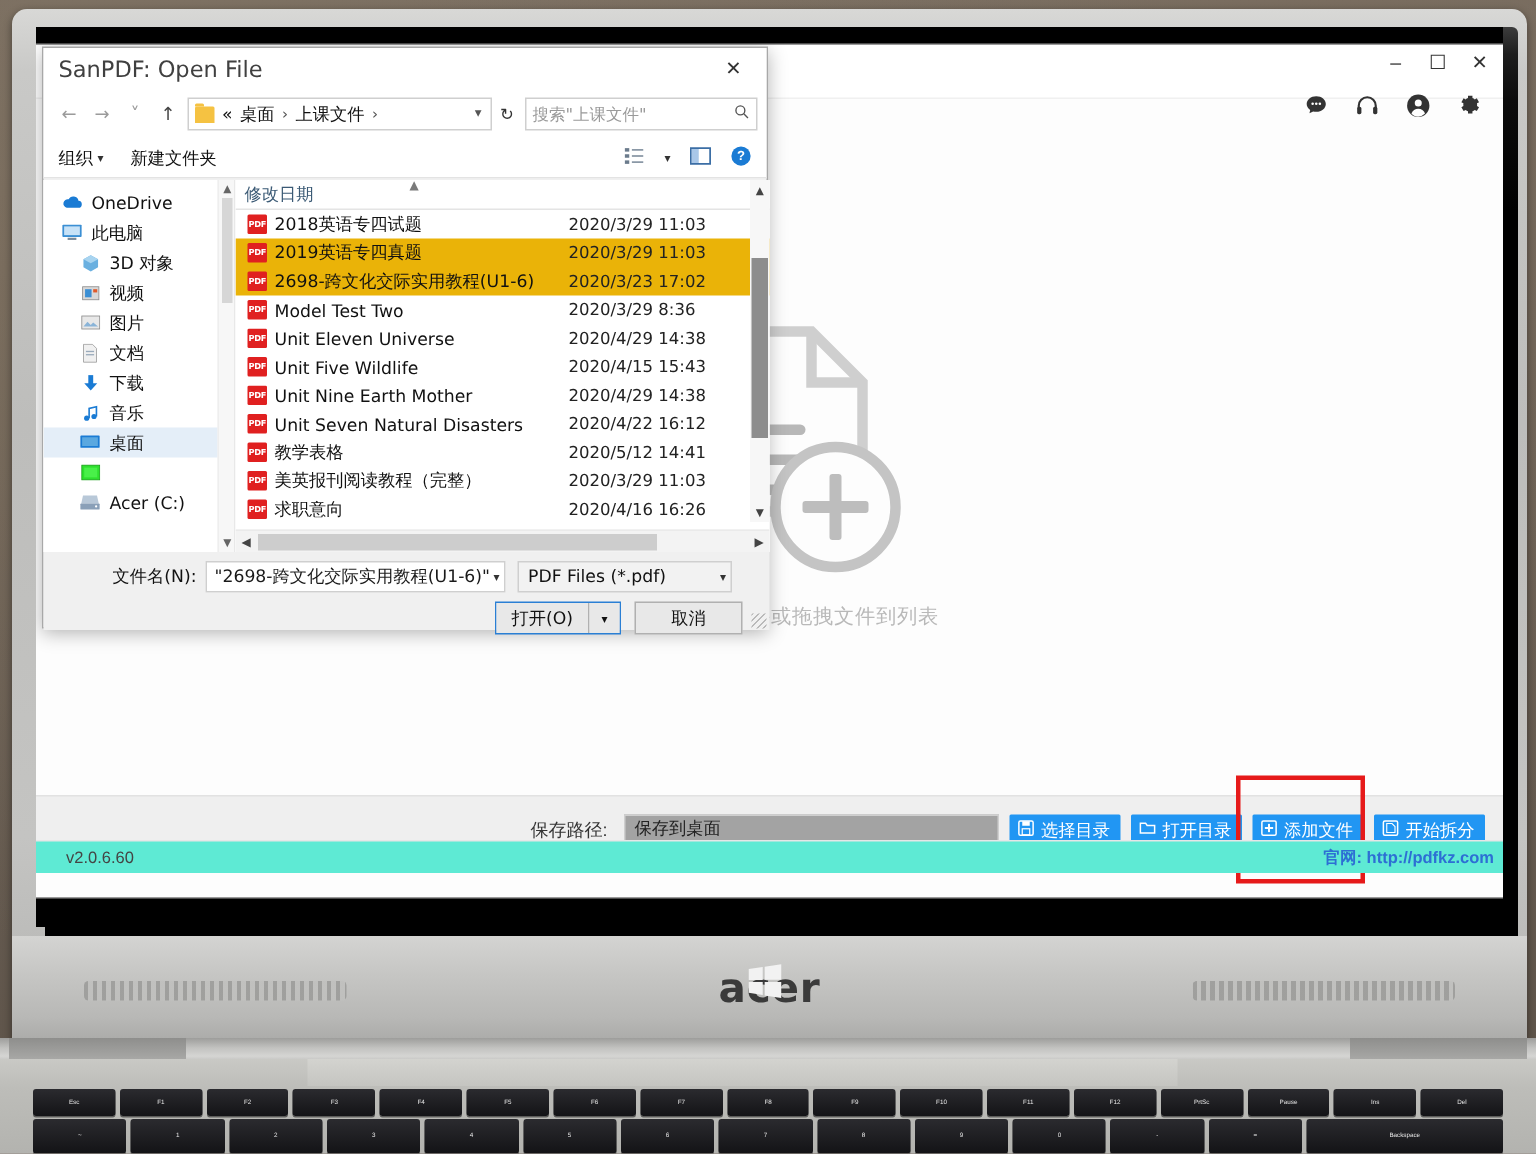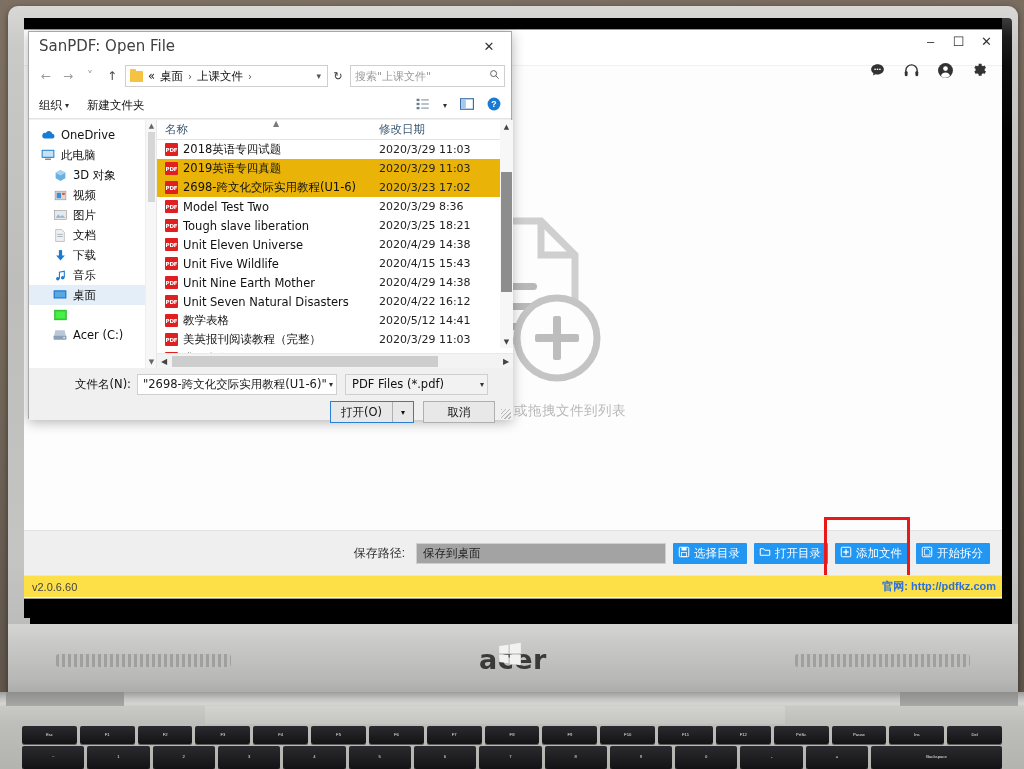--- a/index.html
+++ b/index.html
@@ -141,24 +141,24 @@
   }
   .bluebtn svg { flex:0 0 auto; }
   #addfile-wrap { position:relative; }
   #addfile-highlight {
     position:absolute; left:-11px; top:-26px; width:86px; height:72px;
     border:3px solid #e61a1a; pointer-events:none;
   }
 
   
   #app-status {
-    position:absolute; left:0; bottom:1px; width:978px; height:22px;
-    background:#fde047; border-top:1px solid #e6e6e6;
+    position:absolute; left:0; bottom:16px; width:978px; height:22px;
+    background:#5eead4; border-top:1px solid #e6e6e6;
     display:flex; align-items:center; justify-content:space-between;
-    padding:0 6px 0 8px;
+    padding:0 6px 0 20px;
   }
   #version { font-size:11px; color:#444; }
   #official { font-size:11px; color:#2d6fd4; font-weight:700; }
   #official .cn { color:#2d6fd4; }
 
   
   #dlg {
     position:absolute; left:4px; top:13px; width:484px; height:388px;
     background:#f0f0f0; border:1px solid #a8a8a8;
     box-shadow:0 3px 12px rgba(0,0,0,.30);
@@ -600,21 +600,20 @@
 
         <div id="side-scroll">
           <div class="arrow">▲</div>
           <div class="thumb"></div>
           <div class="arrow bot">▼</div>
         </div>
       </div>
 
       <div id="dlg-list">
         <div id="list-head">
-          <span class="c-name">名称</span>
           <span class="c-date">修改日期</span>
           <span id="sort-caret">▲</span>
         </div>
 
         <div id="rows">
             <div class="row">
               <div class="nm">
                 <span class="pdfico">PDF</span>
                 <span>2018英语专四试题</span>
               </div>
@@ -633,27 +632,20 @@
                 <span>2698-跨文化交际实用教程(U1-6)</span>
               </div>
               <div class="dt">2020/3/23 17:02</div>
             </div>
             <div class="row">
               <div class="nm">
                 <span class="pdfico">PDF</span>
                 <span>Model Test Two</span>
               </div>
               <div class="dt">2020/3/29 8:36</div>
-            </div>
-            <div class="row">
-              <div class="nm">
-                <span class="pdfico">PDF</span>
-                <span>Tough slave liberation</span>
-              </div>
-              <div class="dt">2020/3/25 18:21</div>
             </div>
             <div class="row">
               <div class="nm">
                 <span class="pdfico">PDF</span>
                 <span>Unit Eleven Universe</span>
               </div>
               <div class="dt">2020/4/29 14:38</div>
             </div>
             <div class="row">
               <div class="nm">

